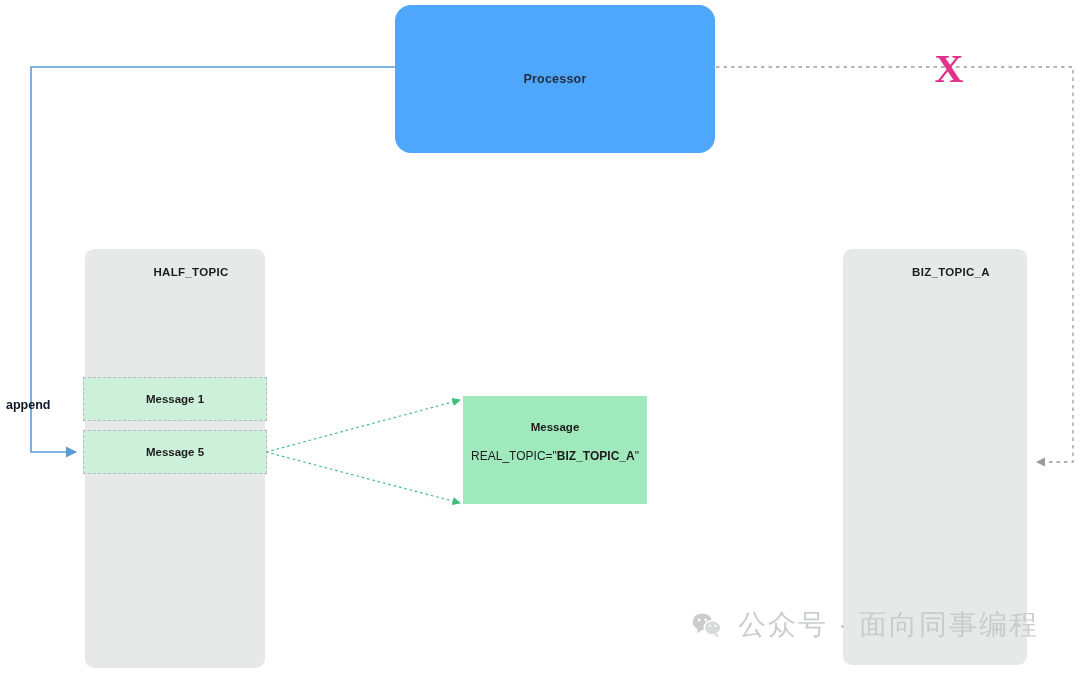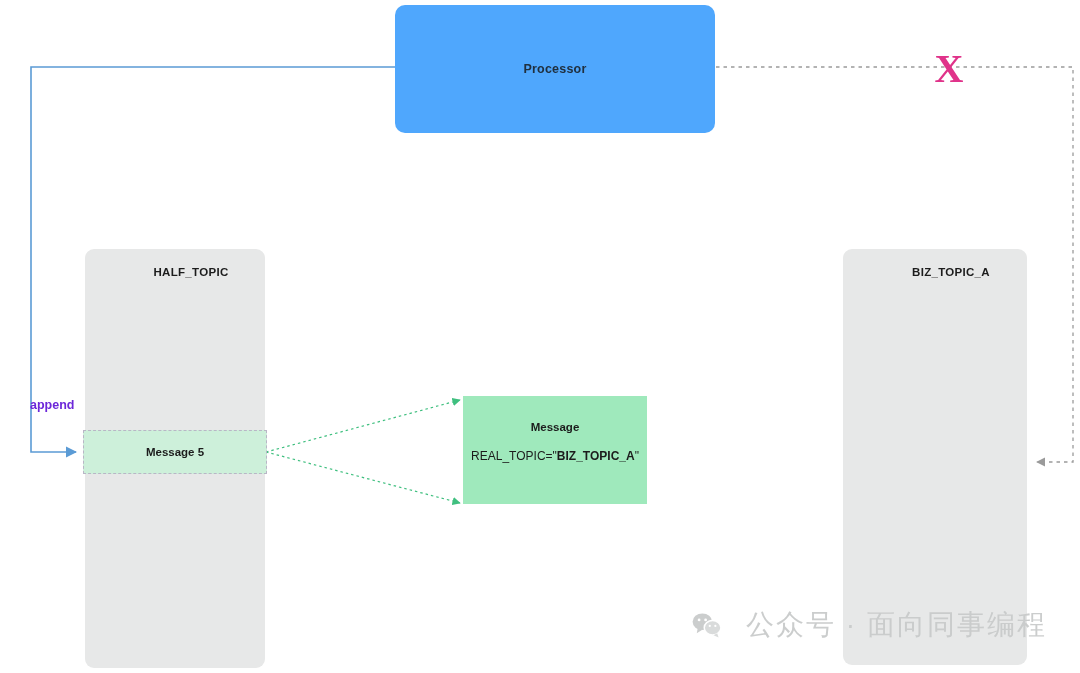--- a/index.html
+++ b/index.html
@@ -25,23 +25,23 @@
     height: 673px;
     pointer-events: none;
   }
 
   
   .processor {
     position: absolute;
     left: 395px;
     top: 5px;
     width: 320px;
-    height: 128px;
+    height: 148px;
     background: #4FA7FD;
-    border-radius: 10px;
+    border-radius: 16px;
     display: flex;
     align-items: center;
     justify-content: center;
   }
   .processor .label {
     font-size: 12.5px;
     font-weight: bold;
     color: #20303f;
     letter-spacing: 0.2px;
   }
@@ -128,22 +128,21 @@
     font-weight: bold;
   }
 
   
   #append-label {
     position: absolute;
     left: 6px;
     top: 398px;
     font-size: 12.5px;
     font-weight: bold;
-    color: #6d28d9;
-    margin-left: 24px;
+    color: #0f172a;
   }
 
   
   #reject-marker {
     position: absolute;
     left: 928px;
     top: 46px;
     width: 42px;
     height: 46px;
     color: #E0338A;
@@ -154,21 +153,21 @@
     font-family: "Liberation Serif", serif;
   }
 
   
   #watermark {
     position: absolute;
     left: 692px;
     top: 606px;
     display: flex;
     align-items: center;
-    gap: 24px;
+    gap: 16px;
     opacity: 0.95;
   }
   #watermark .wm-text {
     font-size: 28px;
     color: #c9cbcb;
     letter-spacing: 2px;
     white-space: nowrap;
   }
   #watermark .wechat-icon {
     width: 30px;
@@ -202,20 +201,23 @@
   </svg>
 
   <div class="processor">
     <span class="label">Processor</span>
   </div>
 
   <div class="topic" id="half-topic">
     <div class="topic-title">HALF_TOPIC</div>
   </div>
 
+  <div class="msg-row" id="msg-row-1">
+    <span class="label">Message 1</span>
+  </div>
   <div class="msg-row" id="msg-row-2">
     <span class="label">Message 5</span>
   </div>
 
   <div id="append-label">append</div>
 
   <div id="message-detail">
     <div class="detail-title">Message</div>
     <div class="detail-body"><span>REAL_TOPIC="</span><span class="strong">BIZ_TOPIC_A</span><span>"</span></div>
   </div>

